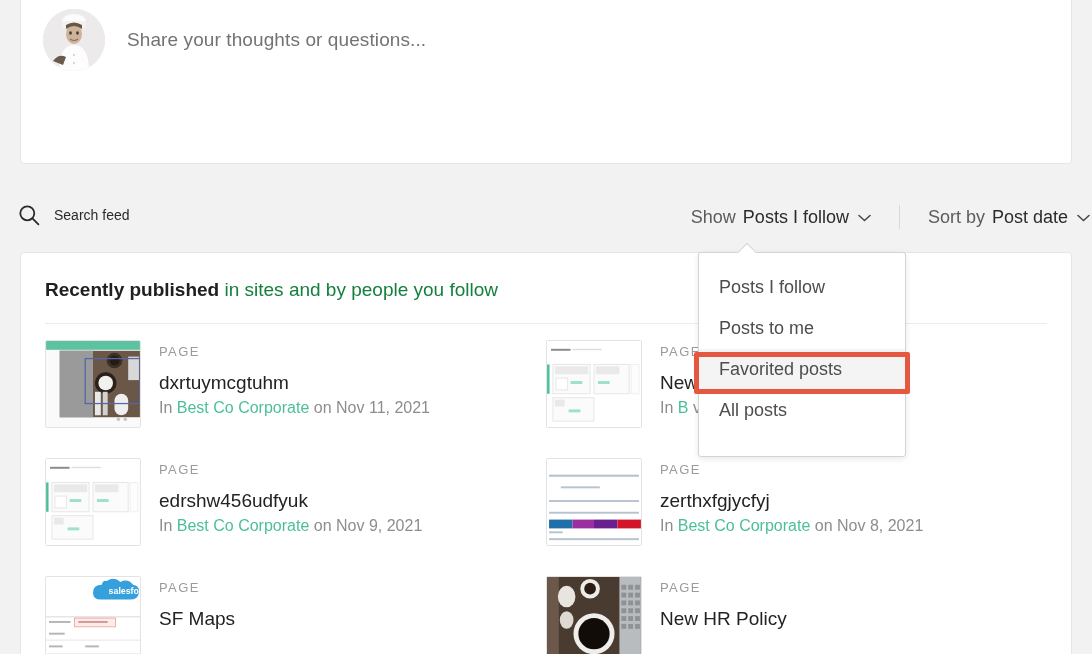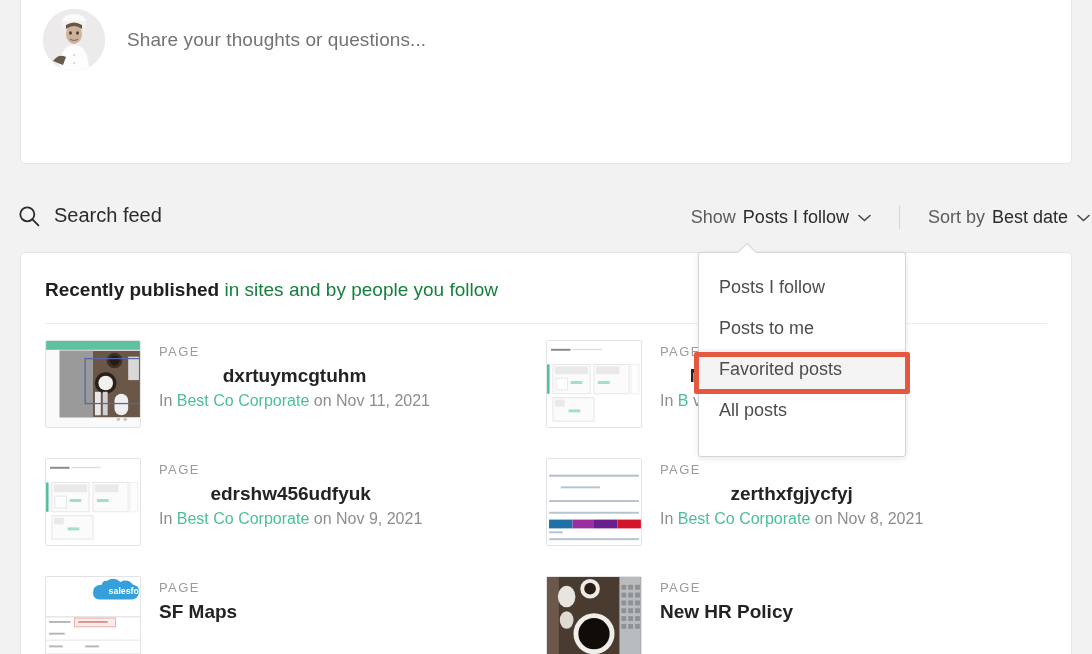--- a/index.html
+++ b/index.html
@@ -29,21 +29,21 @@
 
   
   .toolbar {
     position: absolute; left: 0; top: 200px; width: 1092px; height: 42px;
   }
   .search-area {
     position: absolute; left: 18px; top: 4px; display: flex; align-items: center;
     cursor: text;
   }
   .search-icon { width: 22px; height: 22px; display: block; color: #2b2b2b; }
-  .search-label { margin-left: 14px; font-size: 20px; color: #2b2b2b; }
+  .search-label { margin-left: 14px; font-size: 14px; color: #2b2b2b; }
 
   .filters {
     position: absolute; right: 2px; top: 5px; display: flex; align-items: center;
     font-size: 18px; color: #5a5a5a; white-space: nowrap; gap: 12px;
   }
   .filter-group { display: flex; align-items: baseline; }
   .filter-label { color: #5c5c5c; }
   .filter-value { color: #2b2b2b; margin-left: 7px; }
   .caret {
     display: inline-block; margin-left: 9px; width: 13px; height: 8px; position: relative;
@@ -75,23 +75,22 @@
   .thumb {
     width: 96px; height: 88px; flex: 0 0 96px; border: 1px solid #e3e3e3;
     background: #fff; overflow: hidden; border-radius: 2px; position: relative;
   }
   .thumb svg { display: block; width: 100%; height: 100%; }
   .item-text { margin-left: 18px; padding-top: 4px; min-width: 0; }
   .kicker {
     font-size: 13px; letter-spacing: 1.4px; color: #9b9b9b; text-transform: uppercase;
   }
   .item-title {
-    font-size: 19px; font-weight: bold; color: #232323; margin-top: 6px;
+    font-size: 19px; font-weight: normal; color: #232323; margin-top: 13px;
     white-space: nowrap;
-    text-align: center;
   }
   .item-meta { font-size: 16px; color: #8d8d8d; margin-top: 5px; white-space: nowrap; }
   .item-meta a { color: #4bbf9a; text-decoration: none; }
 
   
   .dropdown {
     position: absolute; left: 698px; top: 252px; width: 208px; height: 205px;
     background: #fff; border: 1px solid #d4d4d4; border-radius: 3px;
     box-shadow: 0 2px 6px rgba(0,0,0,.09);
     z-index: 40;
@@ -165,21 +164,21 @@
           <svg viewBox="0 0 13 8" xmlns="http://www.w3.org/2000/svg">
             <path d="M1 1.5 L6.5 6.5 L12 1.5" stroke="#4a4a4a" stroke-width="1.6" fill="none" stroke-linecap="round"></path>
           </svg>
         </span>
       </div>
 
       <div class="divider-v"></div>
 
       <div class="filter-group">
         <span class="filter-label">Sort by</span>
-        <span class="filter-value">Best date</span>
+        <span class="filter-value">Post date</span>
         <span class="caret">
           <svg viewBox="0 0 13 8" xmlns="http://www.w3.org/2000/svg">
             <path d="M1 1.5 L6.5 6.5 L12 1.5" stroke="#4a4a4a" stroke-width="1.6" fill="none" stroke-linecap="round"></path>
           </svg>
         </span>
       </div>
     </div>
   </div>
 
   <div class="feed">

